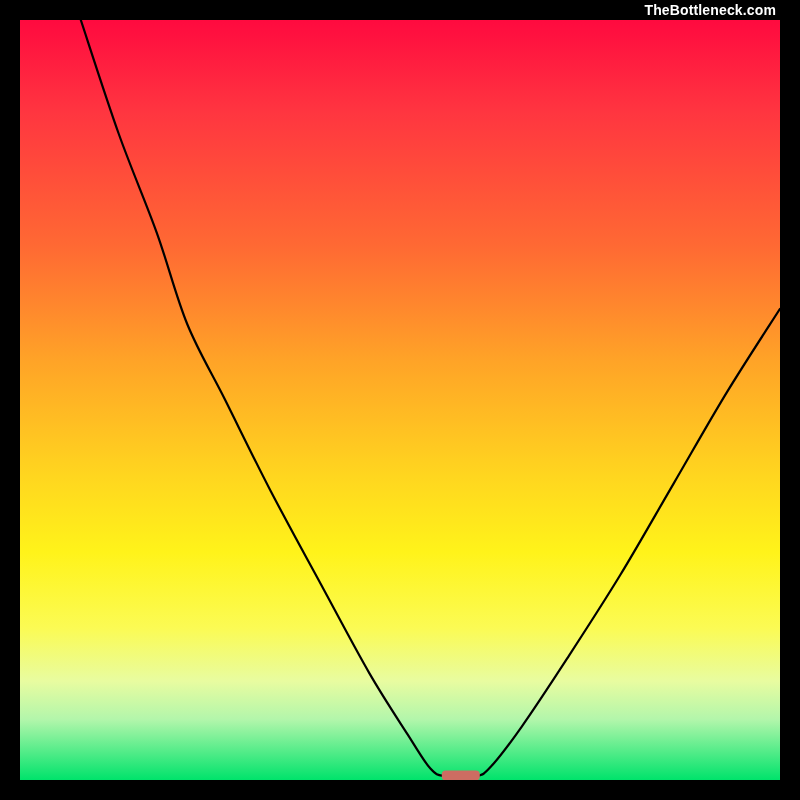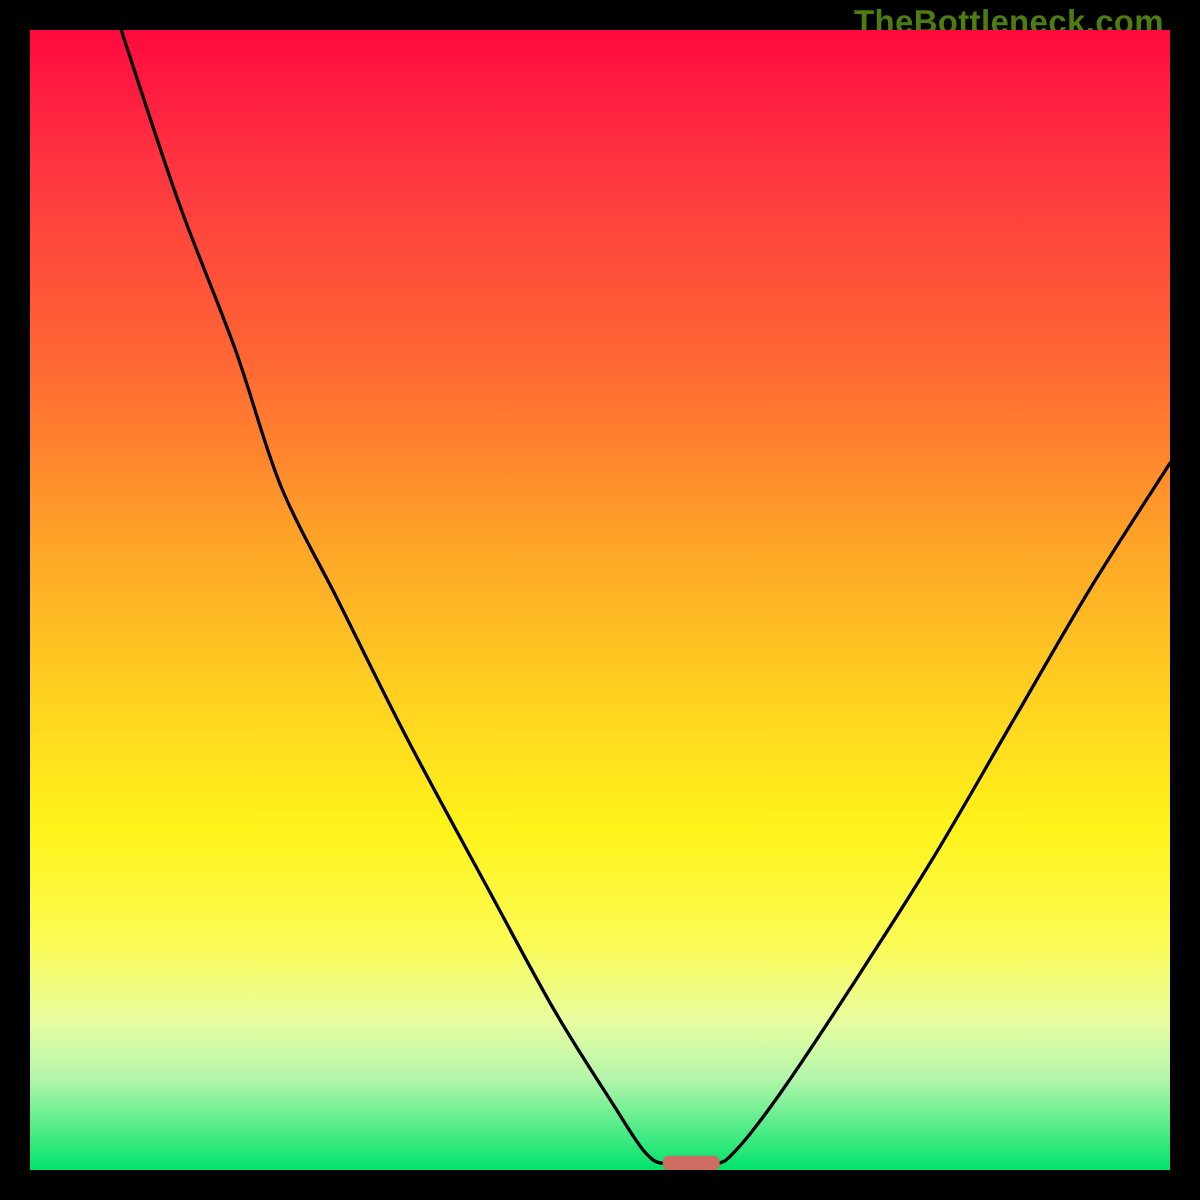--- a/index.html
+++ b/index.html
@@ -39,23 +39,23 @@
       #e8fca0 87%,
       #b3f6ab 92%,
       #00e36b 100%
     );
   }
   .watermark {
     position: absolute;
     right: 24px;
     top: 2px;
     font-family: "Segoe UI", Arial, sans-serif;
-    font-size: 22px;
+    font-size: 14px;
     font-weight: 600;
-    color: #4d7c0f;
+    color: #ffffff;
     letter-spacing: 0.01em;
   }
   .curve-svg {
     position: absolute;
     left: 0; top: 0;
     width: 760px;
     height: 760px;
   }
 </style>
 </head>

